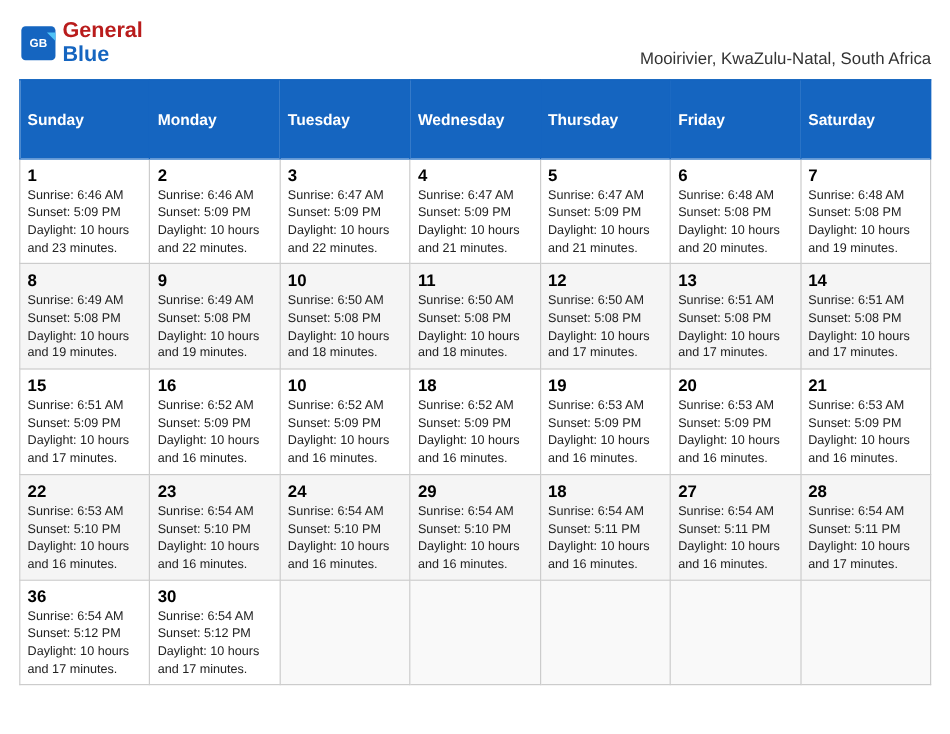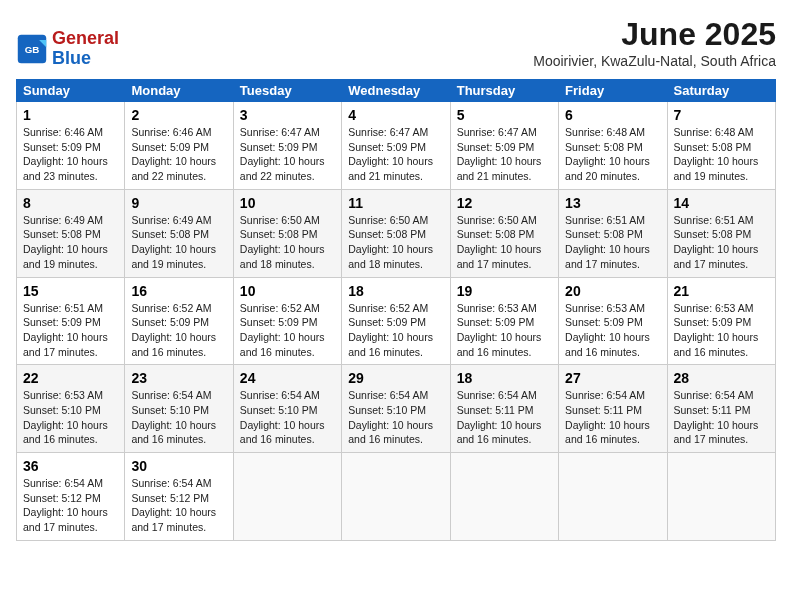--- a/index.html
+++ b/index.html
@@ -47,21 +47,21 @@
       color: #333;
     }
     table {
       width: 100%;
       border-collapse: collapse;
       font-size: 11px;
     }
     thead tr th {
       background-color: #1565c0;
       color: #fff;
-      padding: 3px 6px;
+      padding: 25px 6px;
       text-align: left;
       font-size: 13px;
       font-weight: bold;
       border: 1px solid #1565c0;
     }
     tbody tr td {
       border: 1px solid #ccc;
       padding: 5px 6px;
       vertical-align: top;
       width: 14.28%;
@@ -94,21 +94,20 @@
       <rect x="2" y="2" width="32" height="32" rx="4" fill="#1565c0"></rect>
       <text x="18" y="22" font-size="11" fill="white" text-anchor="middle" font-family="Arial" font-weight="bold">GB</text>
       <polygon points="26,8 34,8 34,16" fill="#4fc3f7"></polygon>
     </svg>
     <div class="logo-text">
       <div><span>General</span></div>
       <div><span style="color:#1565c0">Blue</span></div>
     </div>
   </div>
   <div class="title-area">
-    <div class="main-title">June 2025</div>
     <div class="subtitle">Mooirivier, KwaZulu-Natal, South Africa</div>
   </div>
 </div>
 
 <table>
   <thead>
     <tr>
     <th>Sunday</th>
         <th>Monday</th>
         <th>Tuesday</th>

